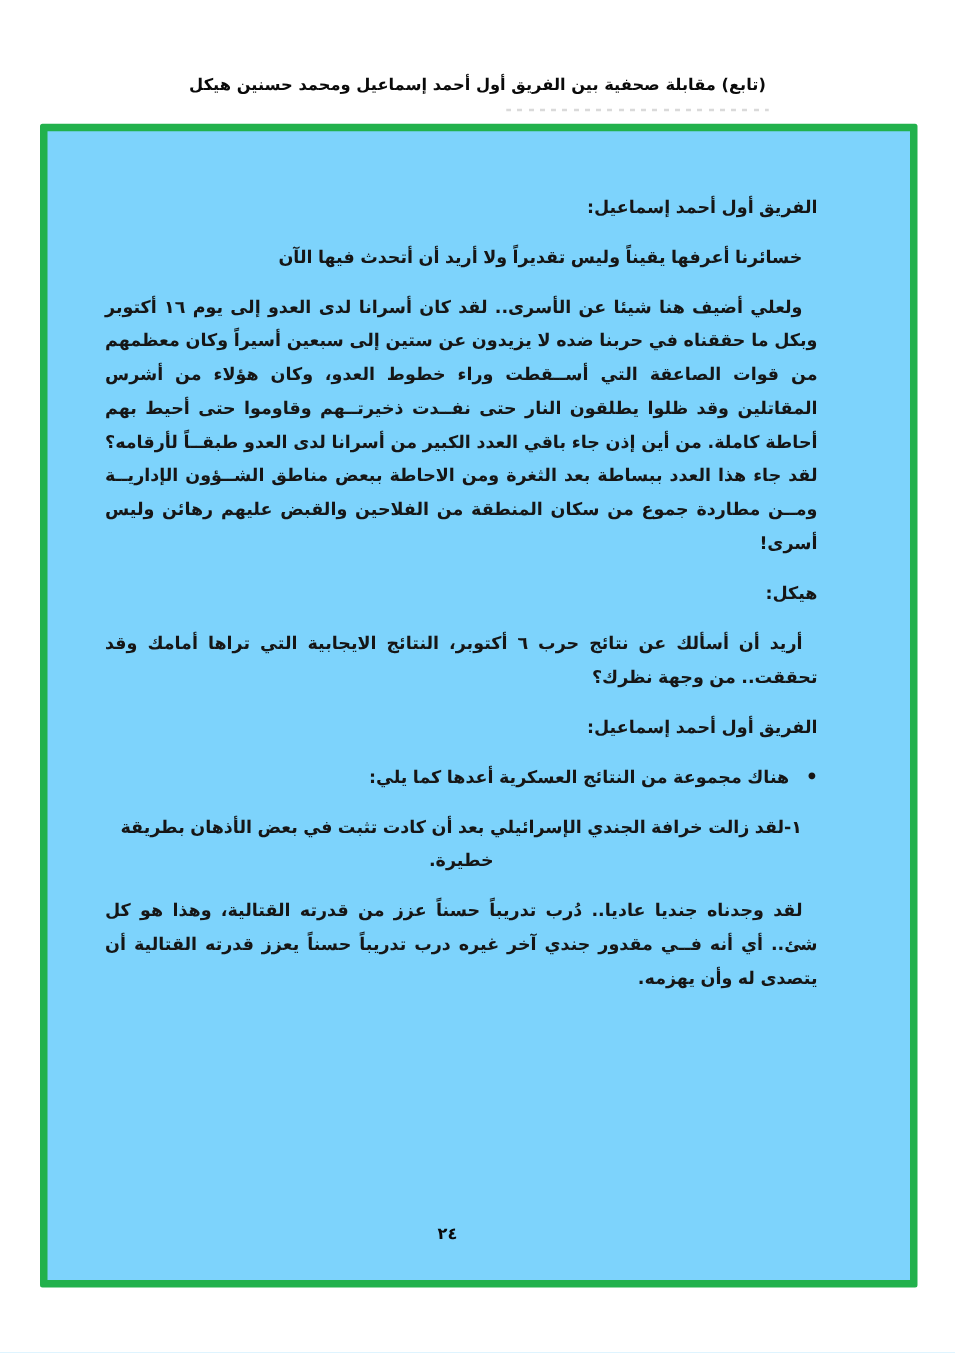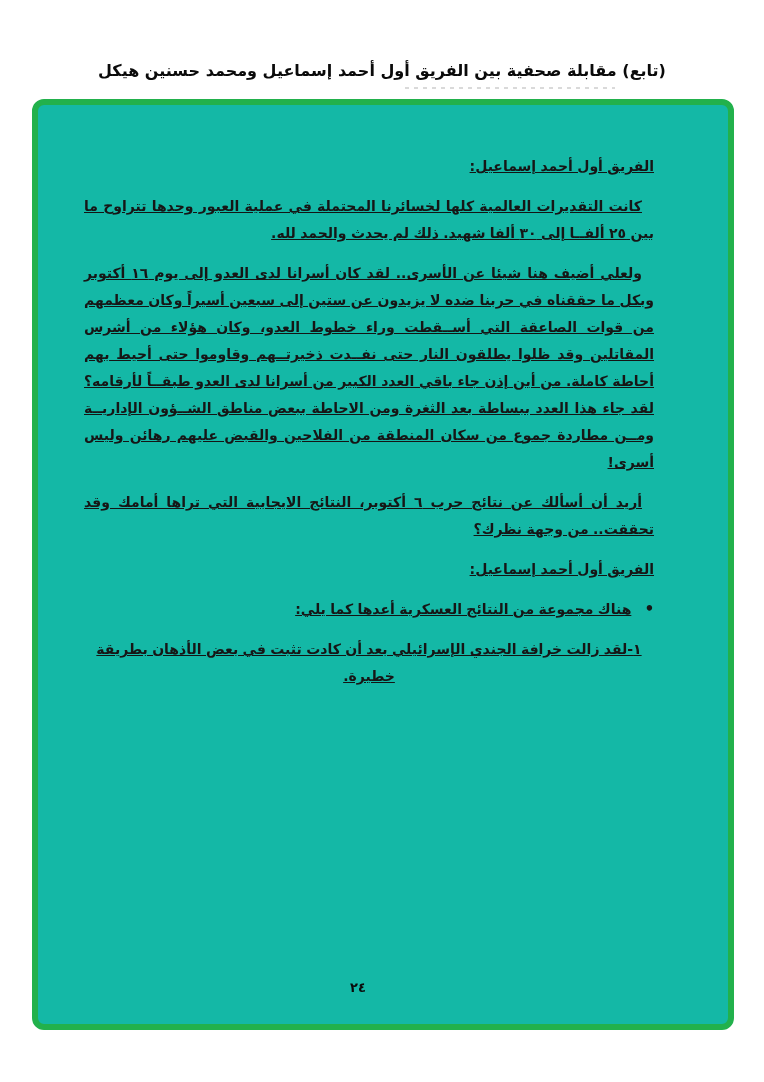--- a/index.html
+++ b/index.html
@@ -15,21 +15,21 @@
     font-family: "DejaVu Sans", sans-serif;
     color: #141414;
   }
   .page-header {
     position: absolute;
     top: 61px;
     left: 0;
     right: 0;
     text-align: center;
     direction: rtl;
-    font-size: 16px;
+    font-size: 13px;
     font-weight: bold;
     color: #0a0a0a;
     letter-spacing: -0.2px;
   }
   .scan-artifact {
     position: absolute;
     top: 87px;
     left: 405px;
     width: 210px;
     height: 2px;
@@ -37,24 +37,23 @@
       #bbbbbb 0 4px, transparent 4px 9px);
     opacity: 0.55;
   }
   .green-frame {
     position: absolute;
     left: 32px;
     top: 99px;
     width: 690px;
     height: 919px;
     border: 6px solid #22b14c;
-    border-radius: 12px;
-    background: #14b8a6;
+    border-radius: 2px;
+    background: #7dd3fc;
     box-sizing: content-box;
-    text-decoration: underline;
   }
   .content {
     direction: rtl;
     padding: 48px 74px 0 46px;
     font-size: 14px;
     font-weight: bold;
     line-height: 27px;
     letter-spacing: -0.3px;
     word-spacing: -0.5px;
     color: #161616;
@@ -97,36 +96,38 @@
 
 <div class="page-header">(تابع) مقابلة صحفية بين الفريق أول أحمد إسماعيل ومحمد حسنين هيكل</div>
 
 <div class="scan-artifact"></div>
 
 <div class="green-frame">
   <div class="content">
 
     <p class="speaker">الفريق أول أحمد إسماعيل:</p>
 
+    <p class="para">خسائرنا أعرفها يقيناً وليس تقديراً ولا أريد أن أتحدث فيها الآن</p>
 
 
-    <p class="para">كانت التقديرات العالمية كلها لخسائرنا المحتملة في عملية العبور وحدها تتراوح ما بين ٢٥ ألفــا إلى ٣٠ ألفا شهيد. ذلك لم يحدث والحمد لله.</p>
 
 
     <p class="para">ولعلي أضيف هنا شيئا عن الأسرى.. لقد كان أسرانا لدى العدو إلى يوم ١٦ أكتوبر وبكل ما حققناه في حربنا ضده لا يزيدون عن ستين إلى سبعين أسيراً وكان معظمهم من قوات الصاعقة التي أســقطت وراء خطوط العدو، وكان هؤلاء من أشرس المقاتلين وقد ظلوا يطلقون النار حتى نفــدت ذخيرتــهم وقاوموا حتى أحيط بهم أحاطة كاملة. من أين إذن جاء باقي العدد الكبير من أسرانا لدى العدو طبقــاً لأرقامه؟ لقد جاء هذا العدد ببساطة بعد الثغرة ومن الاحاطة ببعض مناطق الشــؤون الإداريــة ومــن مطاردة جموع من سكان المنطقة من الفلاحين والقبض عليهم رهائن وليس أسرى!</p>
 
+    <p class="speaker">هيكل:</p>
 
     <p class="para">أريد أن أسألك عن نتائج حرب ٦ أكتوبر، النتائج الايجابية التي تراها أمامك وقد تحققت.. من وجهة نظرك؟</p>
 
     <p class="speaker">الفريق أول أحمد إسماعيل:</p>
 
 
     <p class="bullet-line">
       <span class="bullet">•</span><span>هناك مجموعة من النتائج العسكرية أعدها كما يلي:</span>
     </p>
 
     <p class="numbered">١-لقد زالت خرافة الجندي الإسرائيلي بعد أن كادت تثبت في بعض الأذهان بطريقة خطيرة.</p>
 
+    <p class="para">لقد وجدناه جنديا عاديا.. دُرب تدريباً حسناً عزز من قدرته القتالية، وهذا هو كل شئ.. أي أنه فــي مقدور جندي آخر غيره درب تدريباً حسناً يعزز قدرته القتالية أن يتصدى له وأن يهزمه.</p>
 
   </div>
 </div>
 
 <div class="page-number">٢٤</div>
 
 </body></html>

